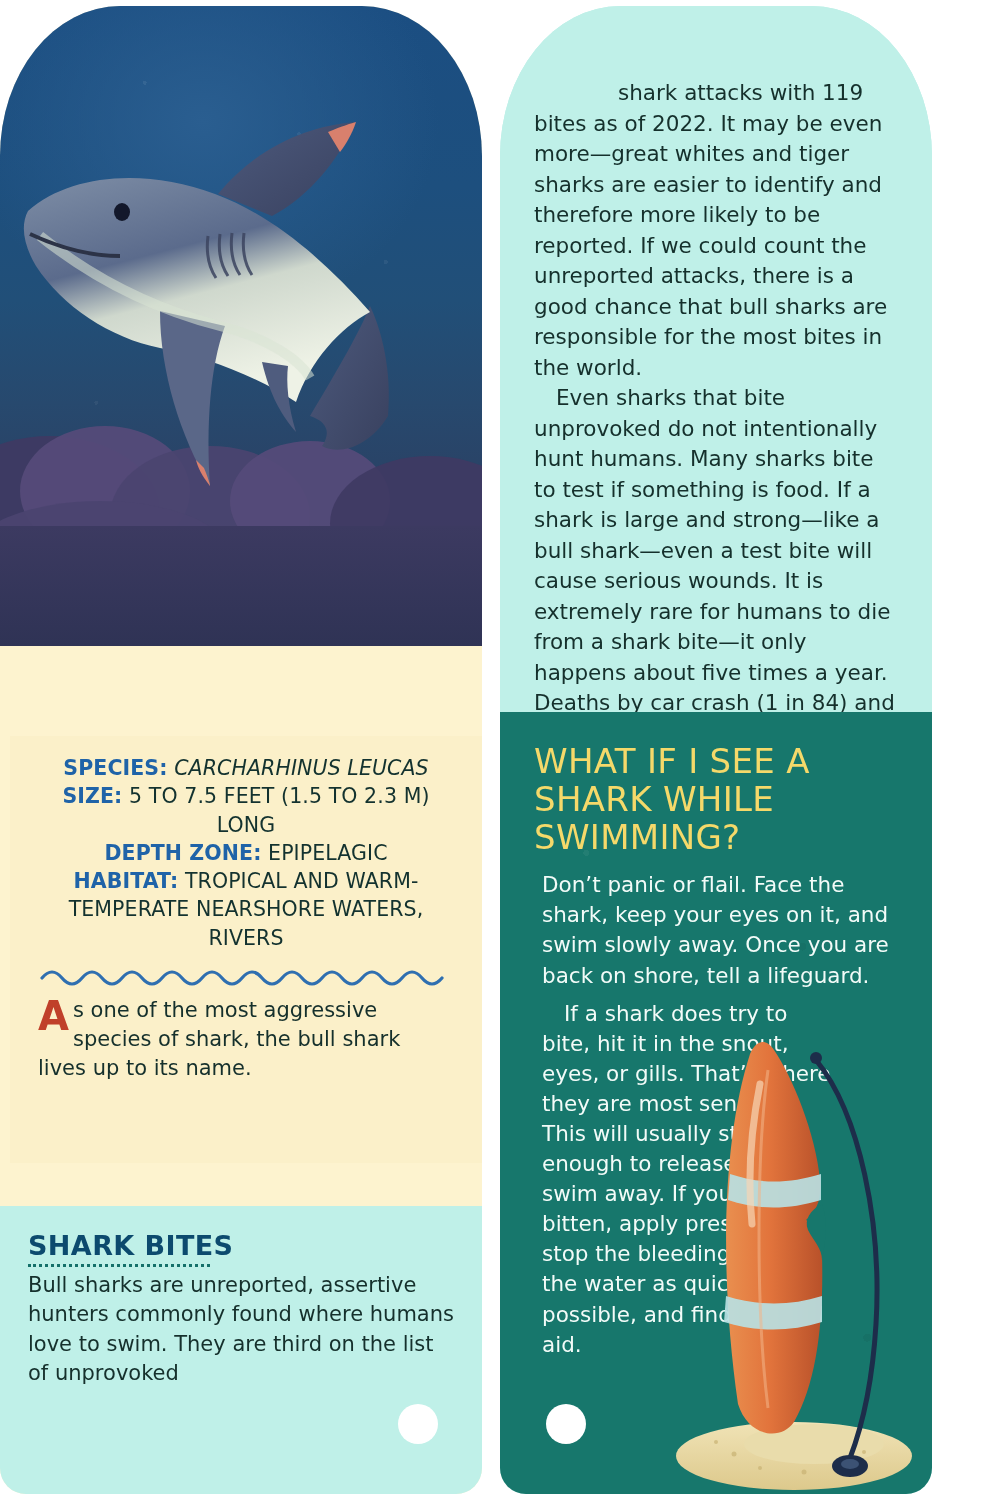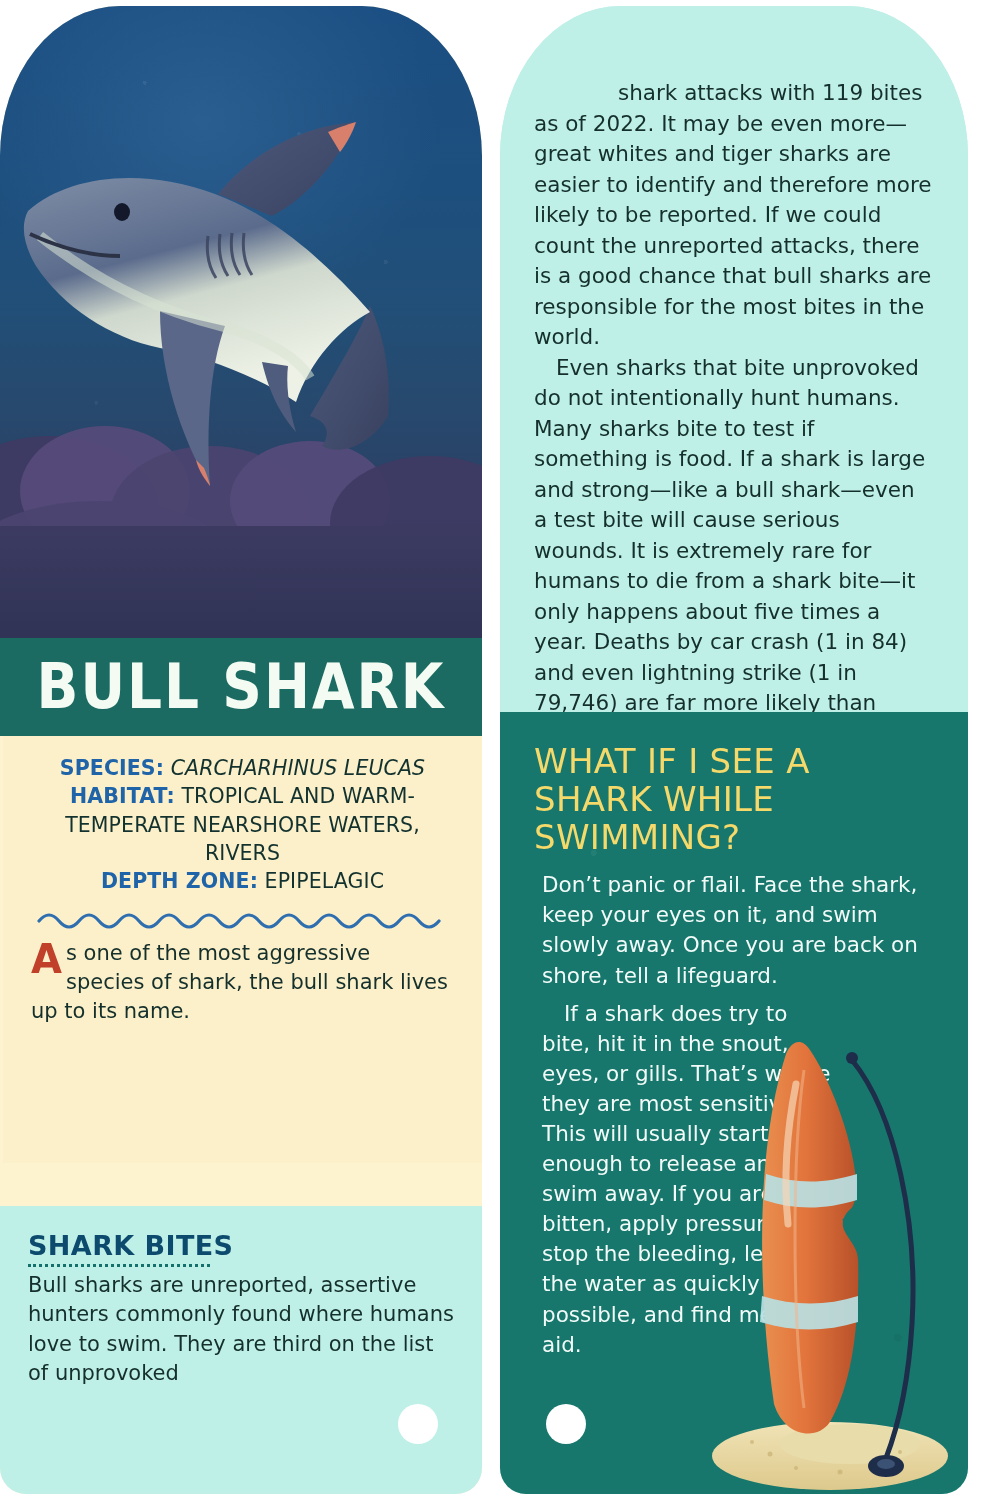--- a/index.html
+++ b/index.html
@@ -34,21 +34,21 @@
     left: 0px;
     top: 6px;
     width: 482px;
     height: 1488px;
     background: #fdf3cf;
   }
   .card-right {
     position: absolute;
     left: 500px;
     top: 6px;
-    width: 468px;
+    width: 432px;
     height: 1488px;
     background: #bff0e8;
   }
 
   
   .illustration {
     position: absolute;
     left: 0; top: 0;
     width: 100%;
     height: 640px;
@@ -112,21 +112,21 @@
     font-size: 55px;
     letter-spacing: 2px;
     font-weight: bold;
     font-family: "DejaVu Sans", sans-serif;
     text-transform: uppercase;
     transform: scaleY(1.12);
   }
 
   .facts {
     position: absolute;
-    left: 3px; right: 0;
+    left: 10px; right: 0;
     top: 730px;
     height: 427px;
     background: #fbf0c9;
     padding: 18px 22px 0 22px;
     box-sizing: border-box;
   }
   .fact-line {
     text-align: center;
     font-size: 20.5px;
     color: #13322f;
@@ -340,36 +340,37 @@
           <ellipse cx="112" cy="96" rx="8" ry="9" fill="#13182b"></ellipse>
 
           <path d="M20 118 C50 132 82 140 110 140" fill="none" stroke="#2c3347" stroke-width="4"></path>
 
           <path d="M318 16 C332 10 342 7 346 6 C342 18 336 28 330 36 Z" fill="#d9806d"></path>
           <path d="M194 352 C198 362 200 368 200 370 C192 360 188 352 186 344 Z" fill="#d9806d"></path>
         </svg>
       </div>
     </div>
 
-    <div class="title-band">
-      <div class="title">Bull Shark</div>
-    </div>
 
     <div class="facts">
       <div class="fact-line">
         <span class="fact-key">Species:</span>
         <span class="fact-val italic">Carcharhinus leucas</span>
       </div>
       <div class="fact-line">
-        <span class="fact-key">Habitat:</span>
-        <span class="fact-val">Tropical and warm-temperate nearshore waters, rivers</span>
+        <span class="fact-key">Size:</span>
+        <span class="fact-val">5 to 7.5 feet (1.5 to 2.3 m) long</span>
       </div>
       <div class="fact-line">
         <span class="fact-key">Depth Zone:</span>
         <span class="fact-val">Epipelagic</span>
+      </div>
+      <div class="fact-line">
+        <span class="fact-key">Habitat:</span>
+        <span class="fact-val">Tropical and warm-temperate nearshore waters, rivers</span>
       </div>
 
       <div class="wave-div">
         <svg width="412" height="22" viewBox="0 0 412 22" xmlns="http://www.w3.org/2000/svg">
           <path d="M2 14 q10 -12 20 0 q10 12 20 0 q10 -12 20 0 q10 12 20 0 q10 -12 20 0 q10 12 20 0 q10 -12 20 0 q10 12 20 0 q10 -12 20 0 q10 12 20 0 q10 -12 20 0 q10 12 20 0 q10 -12 20 0 q10 12 20 0 q10 -12 20 0 q10 12 20 0 q10 -12 20 0 q10 12 20 0 q10 -12 20 0 q10 12 20 0" fill="none" stroke="#2f6fb0" stroke-width="3.2" stroke-linecap="round"></path>
         </svg>
       </div>
 
       <div class="body-text">
         <p><span class="dropcap">A</span><span>s one of the most aggressive species of shark, the bull shark lives up to its name.</span></p>

